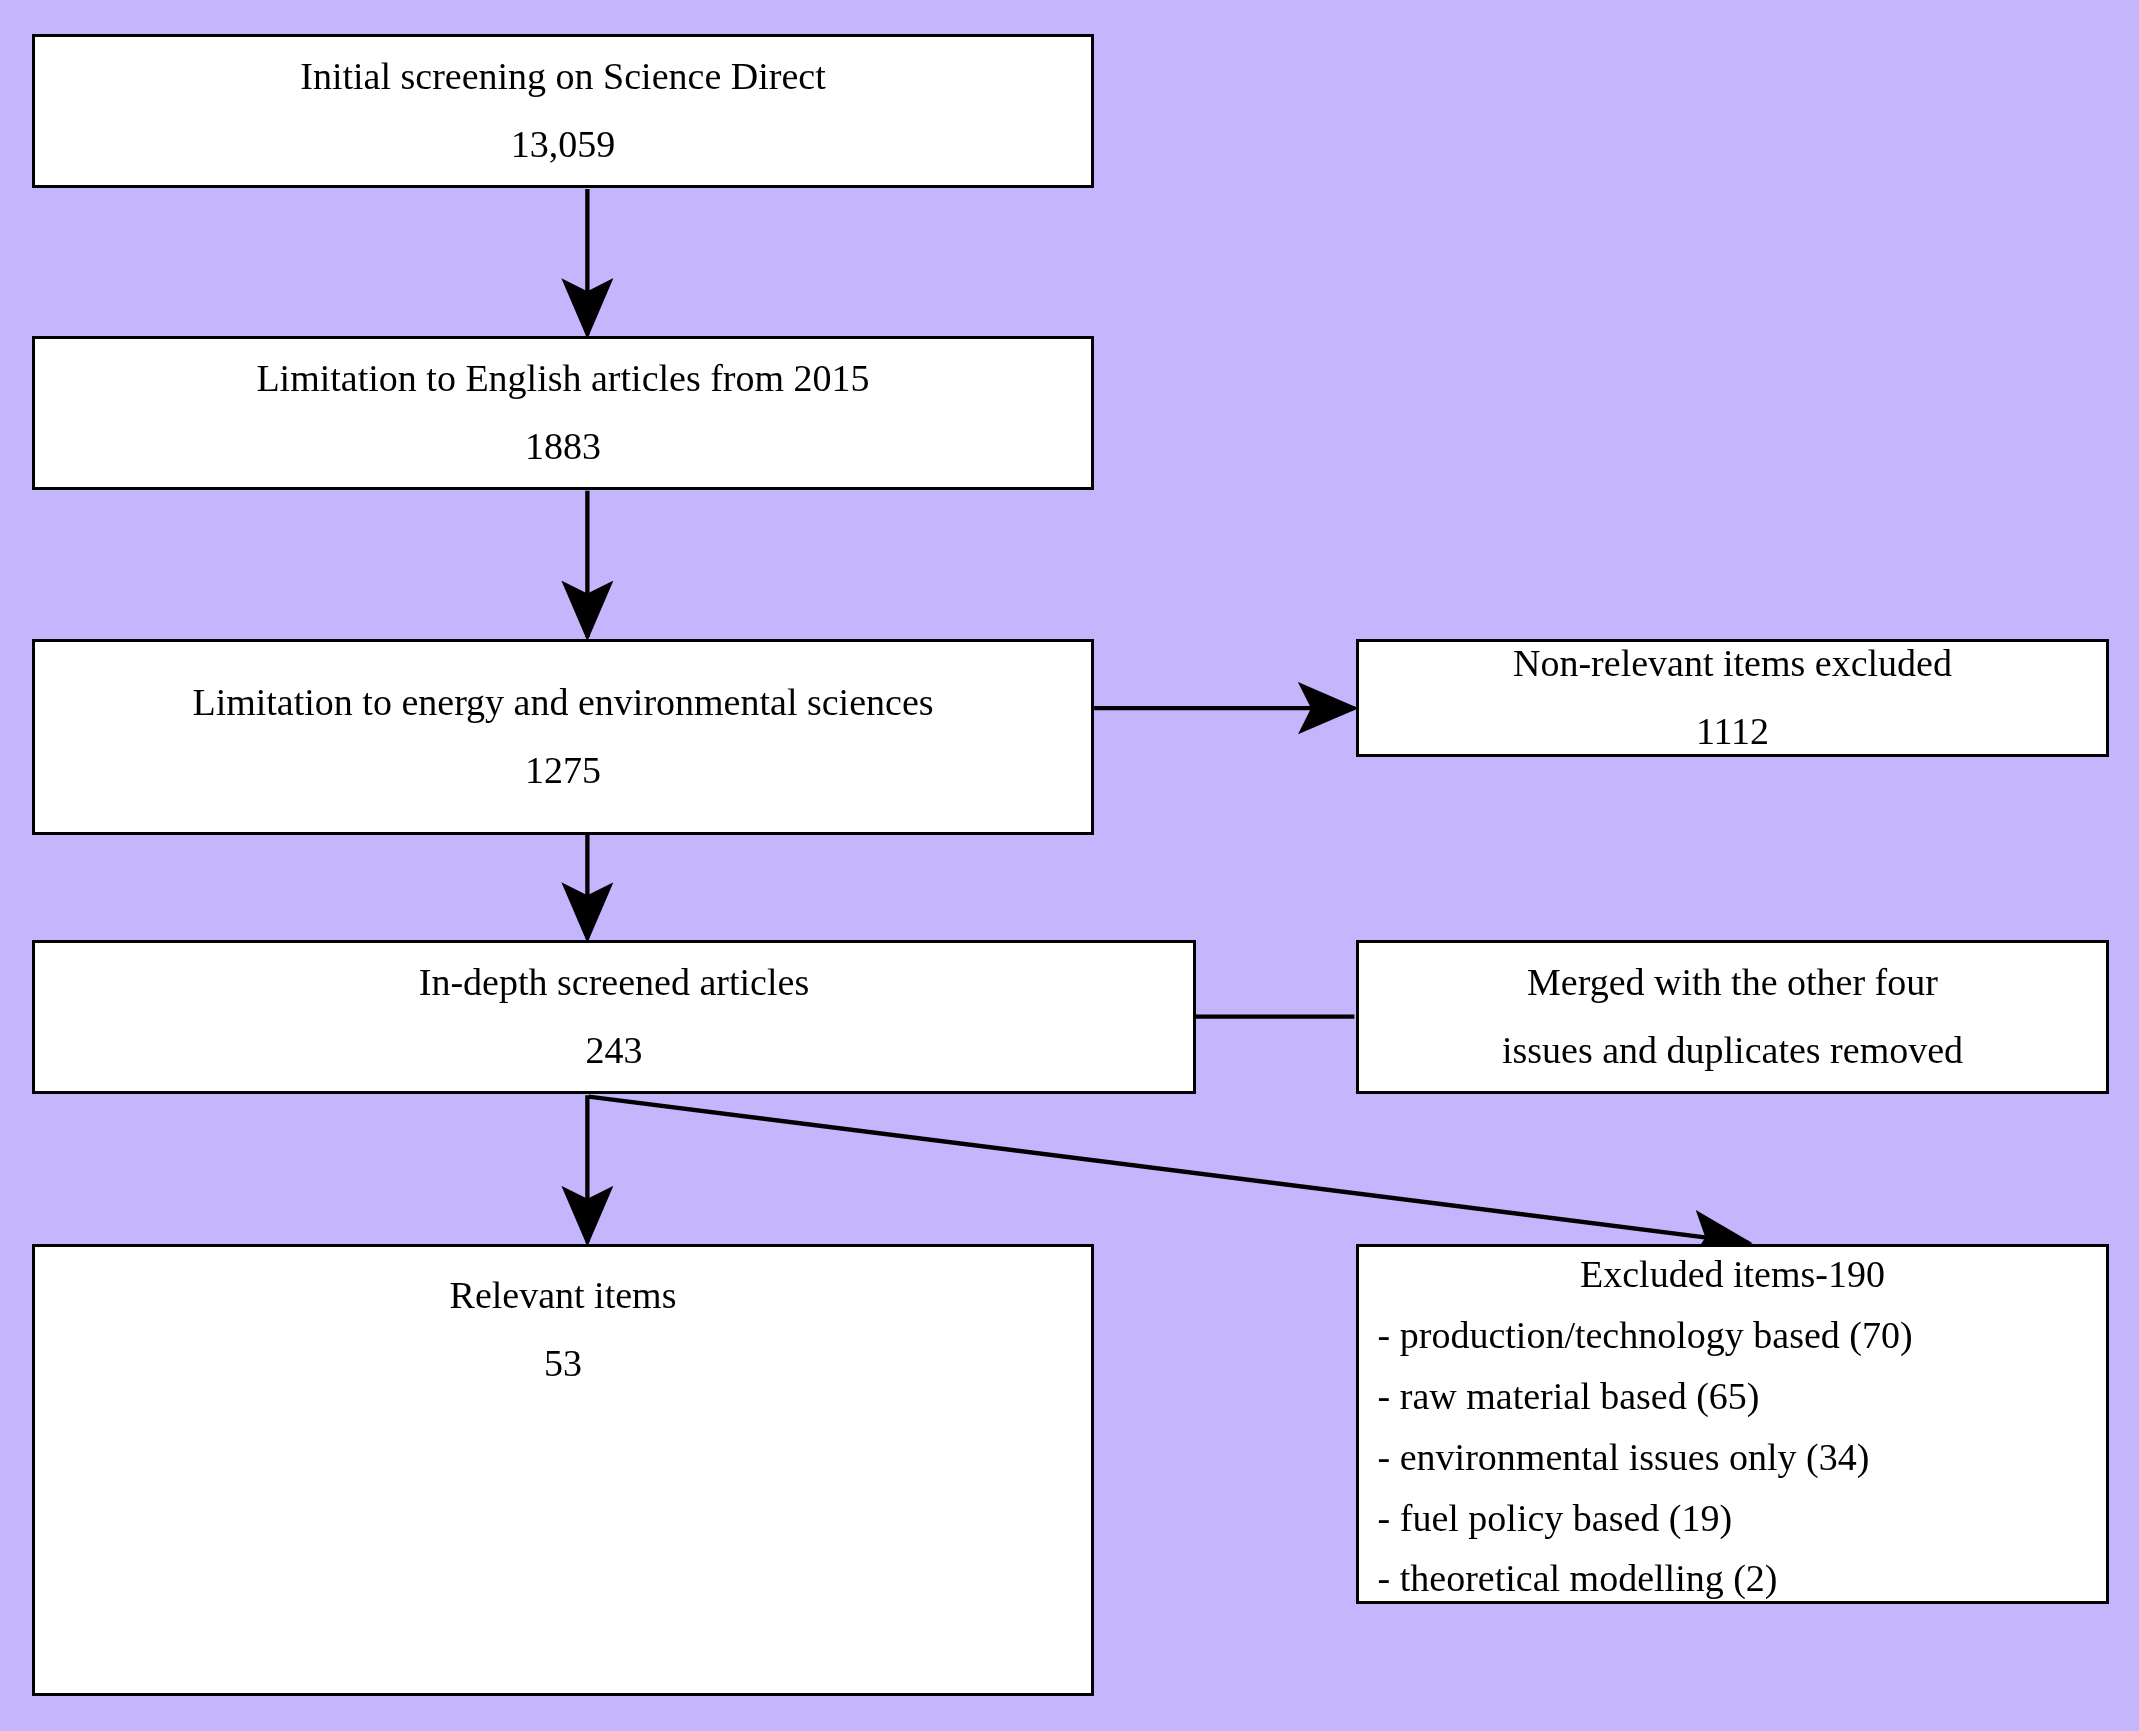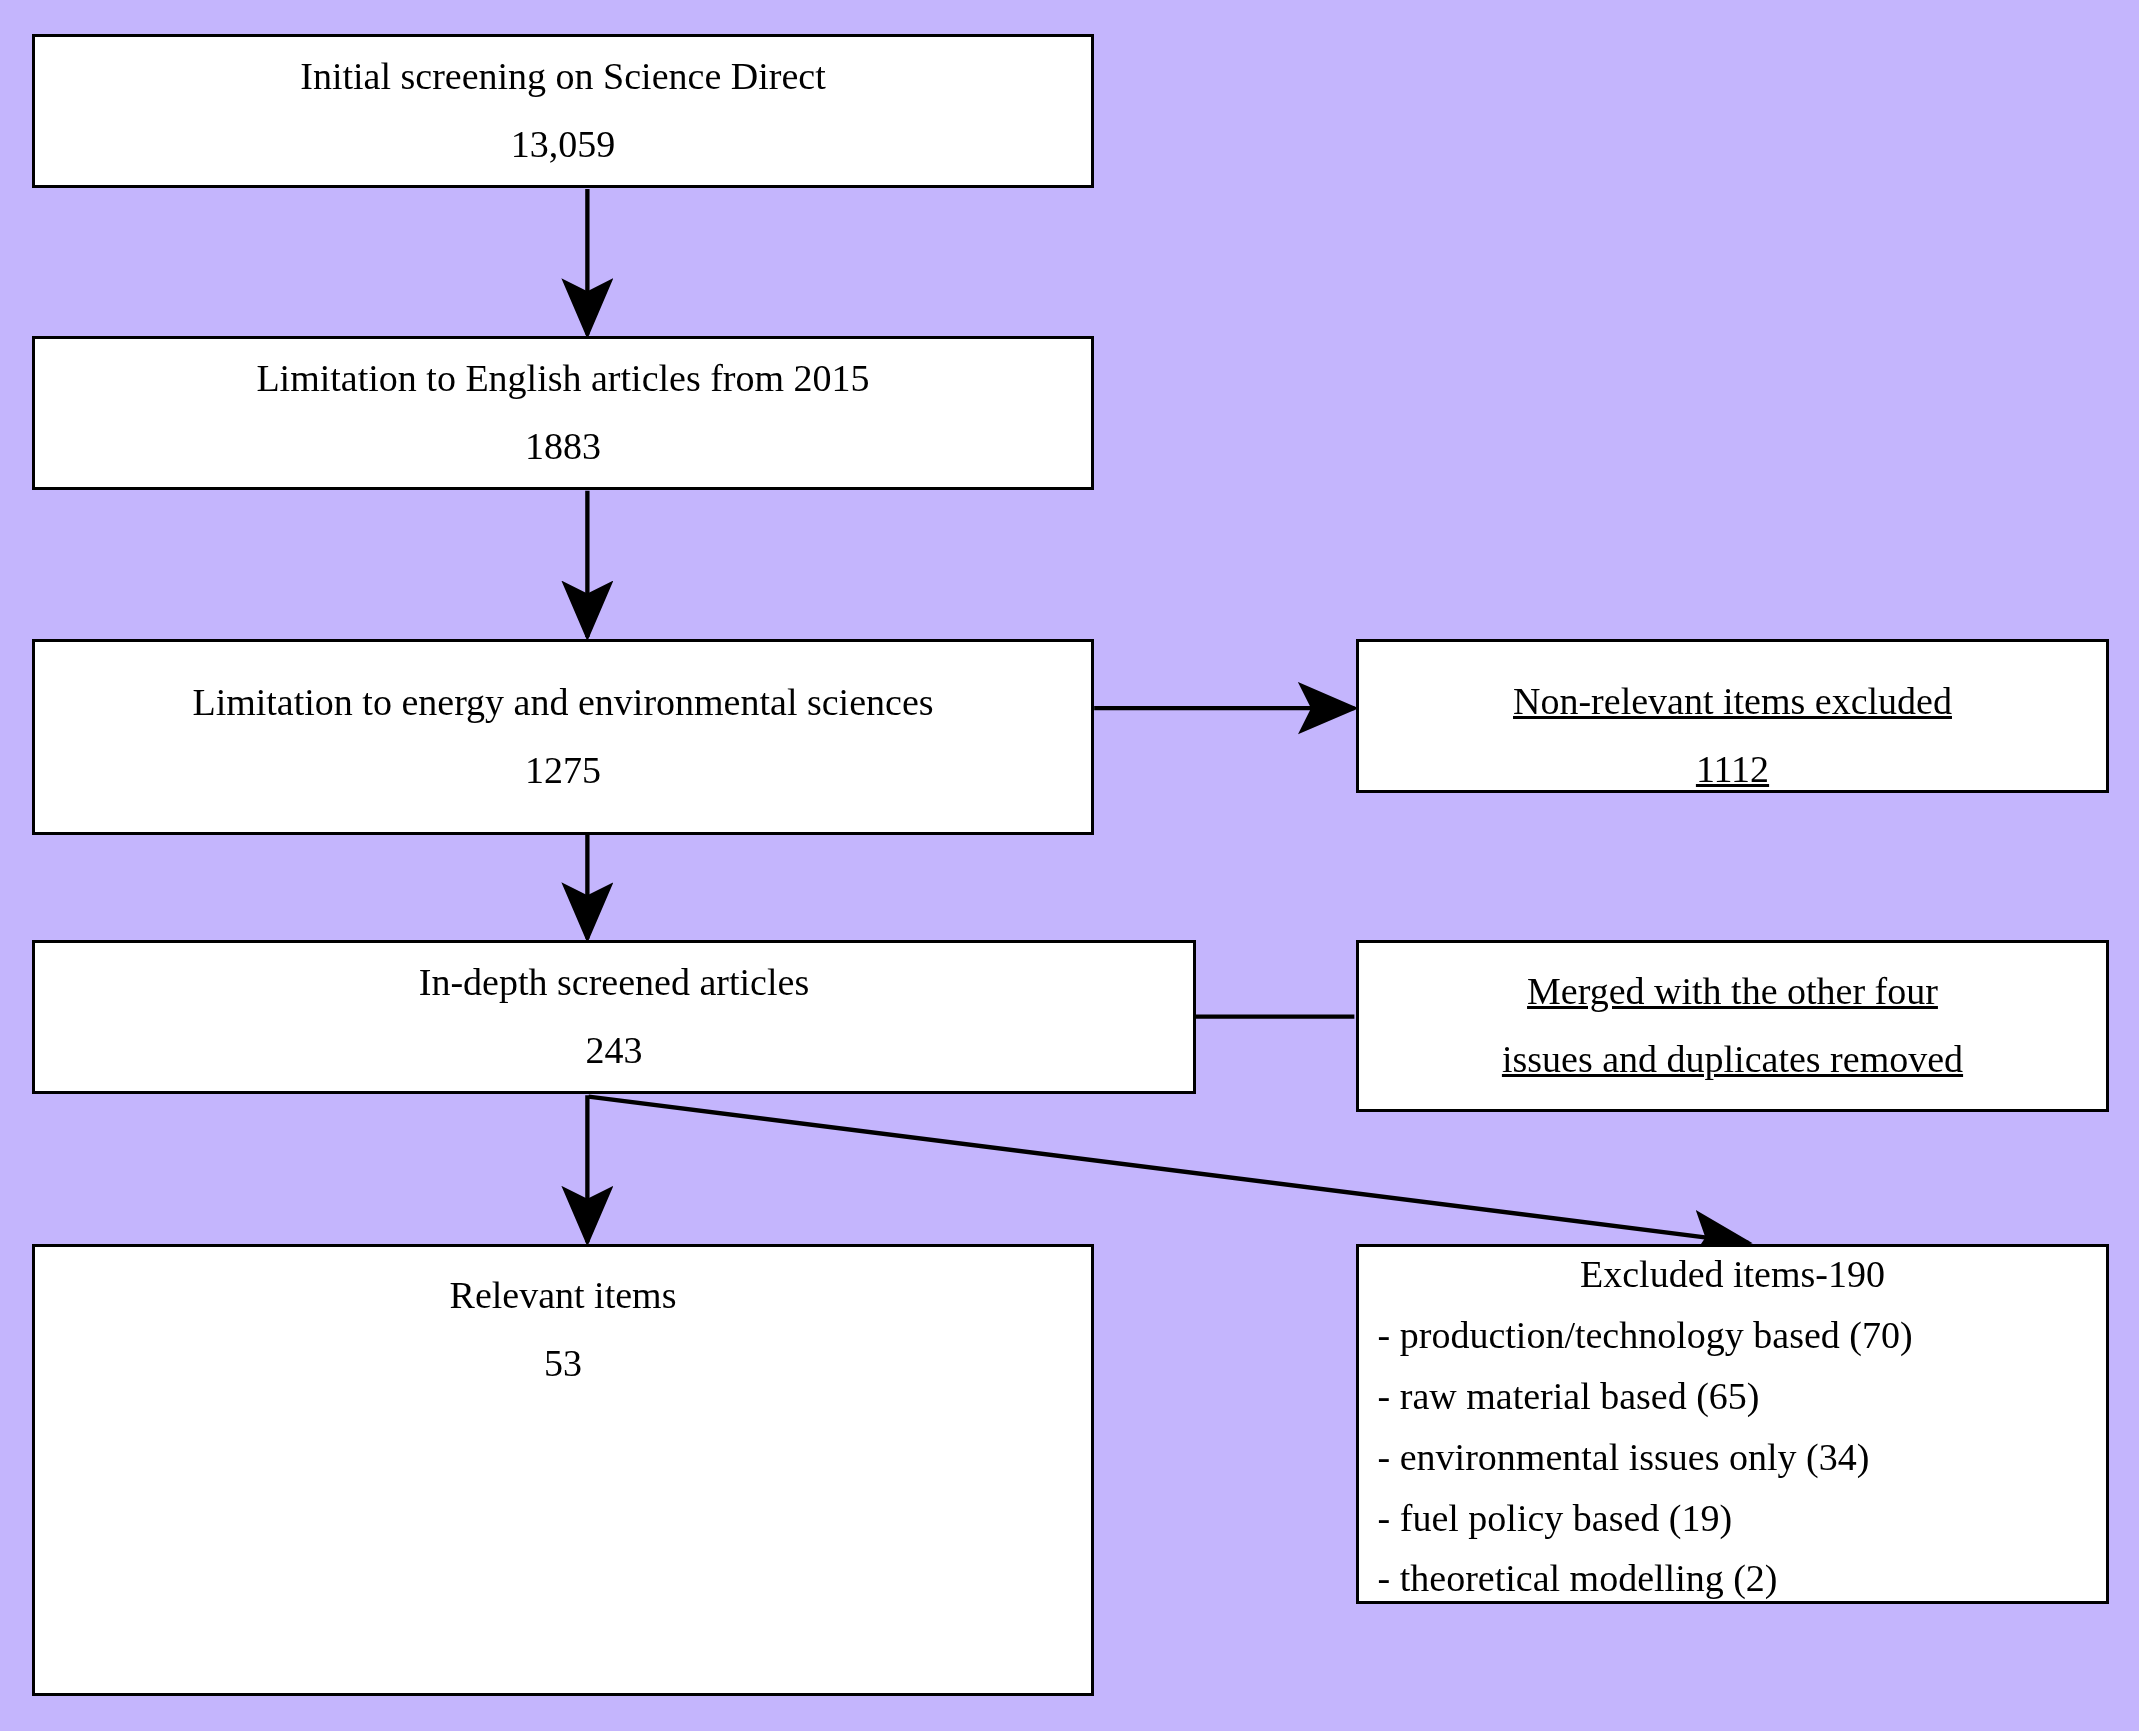--- a/index.html
+++ b/index.html
@@ -89,31 +89,31 @@
   <div class="node" style="left:32px; top:336px; width:1062px; height:154px; justify-content:center; gap:28.5px;">
     <span class="ln">Limitation to English articles from 2015</span>
     <span class="ln">1883</span>
   </div>
 
   <div class="node" style="left:32px; top:639px; width:1062px; height:196px; justify-content:center; gap:28.5px;">
     <span class="ln">Limitation to energy and environmental sciences</span>
     <span class="ln">1275</span>
   </div>
 
-  <div class="node" style="left:1356px; top:639px; width:753px; height:154px; justify-content:flex-end; gap:28.5px;text-decoration:underline;">
+  <div class="node" style="left:1356px; top:639px; width:753px; height:118px; justify-content:center; gap:28.5px;">
     <span class="ln">Non-relevant items excluded</span>
     <span class="ln">1112</span>
   </div>
 
   <div class="node" style="left:32px; top:940px; width:1164px; height:154px; justify-content:center; gap:28.5px;">
     <span class="ln">In-depth screened articles</span>
     <span class="ln">243</span>
   </div>
 
-  <div class="node" style="left:1356px; top:940px; width:753px; height:172px; justify-content:center; gap:28.5px;text-decoration:underline;">
+  <div class="node" style="left:1356px; top:940px; width:753px; height:154px; justify-content:center; gap:28.5px;">
     <span class="ln">Merged with the other four</span>
     <span class="ln">issues and duplicates removed</span>
   </div>
 
   <div class="node" style="left:32px; top:1244px; width:1062px; height:452px; justify-content:flex-start; padding-top:28.5px; gap:28.5px;">
     <span class="ln">Relevant items</span>
     <span class="ln">53</span>
   </div>
 
   <div class="node listbox" style="left:1356px; top:1244px; width:753px; height:360px; justify-content:flex-start; padding-top:8px; padding-bottom:15px; gap:21px;">

